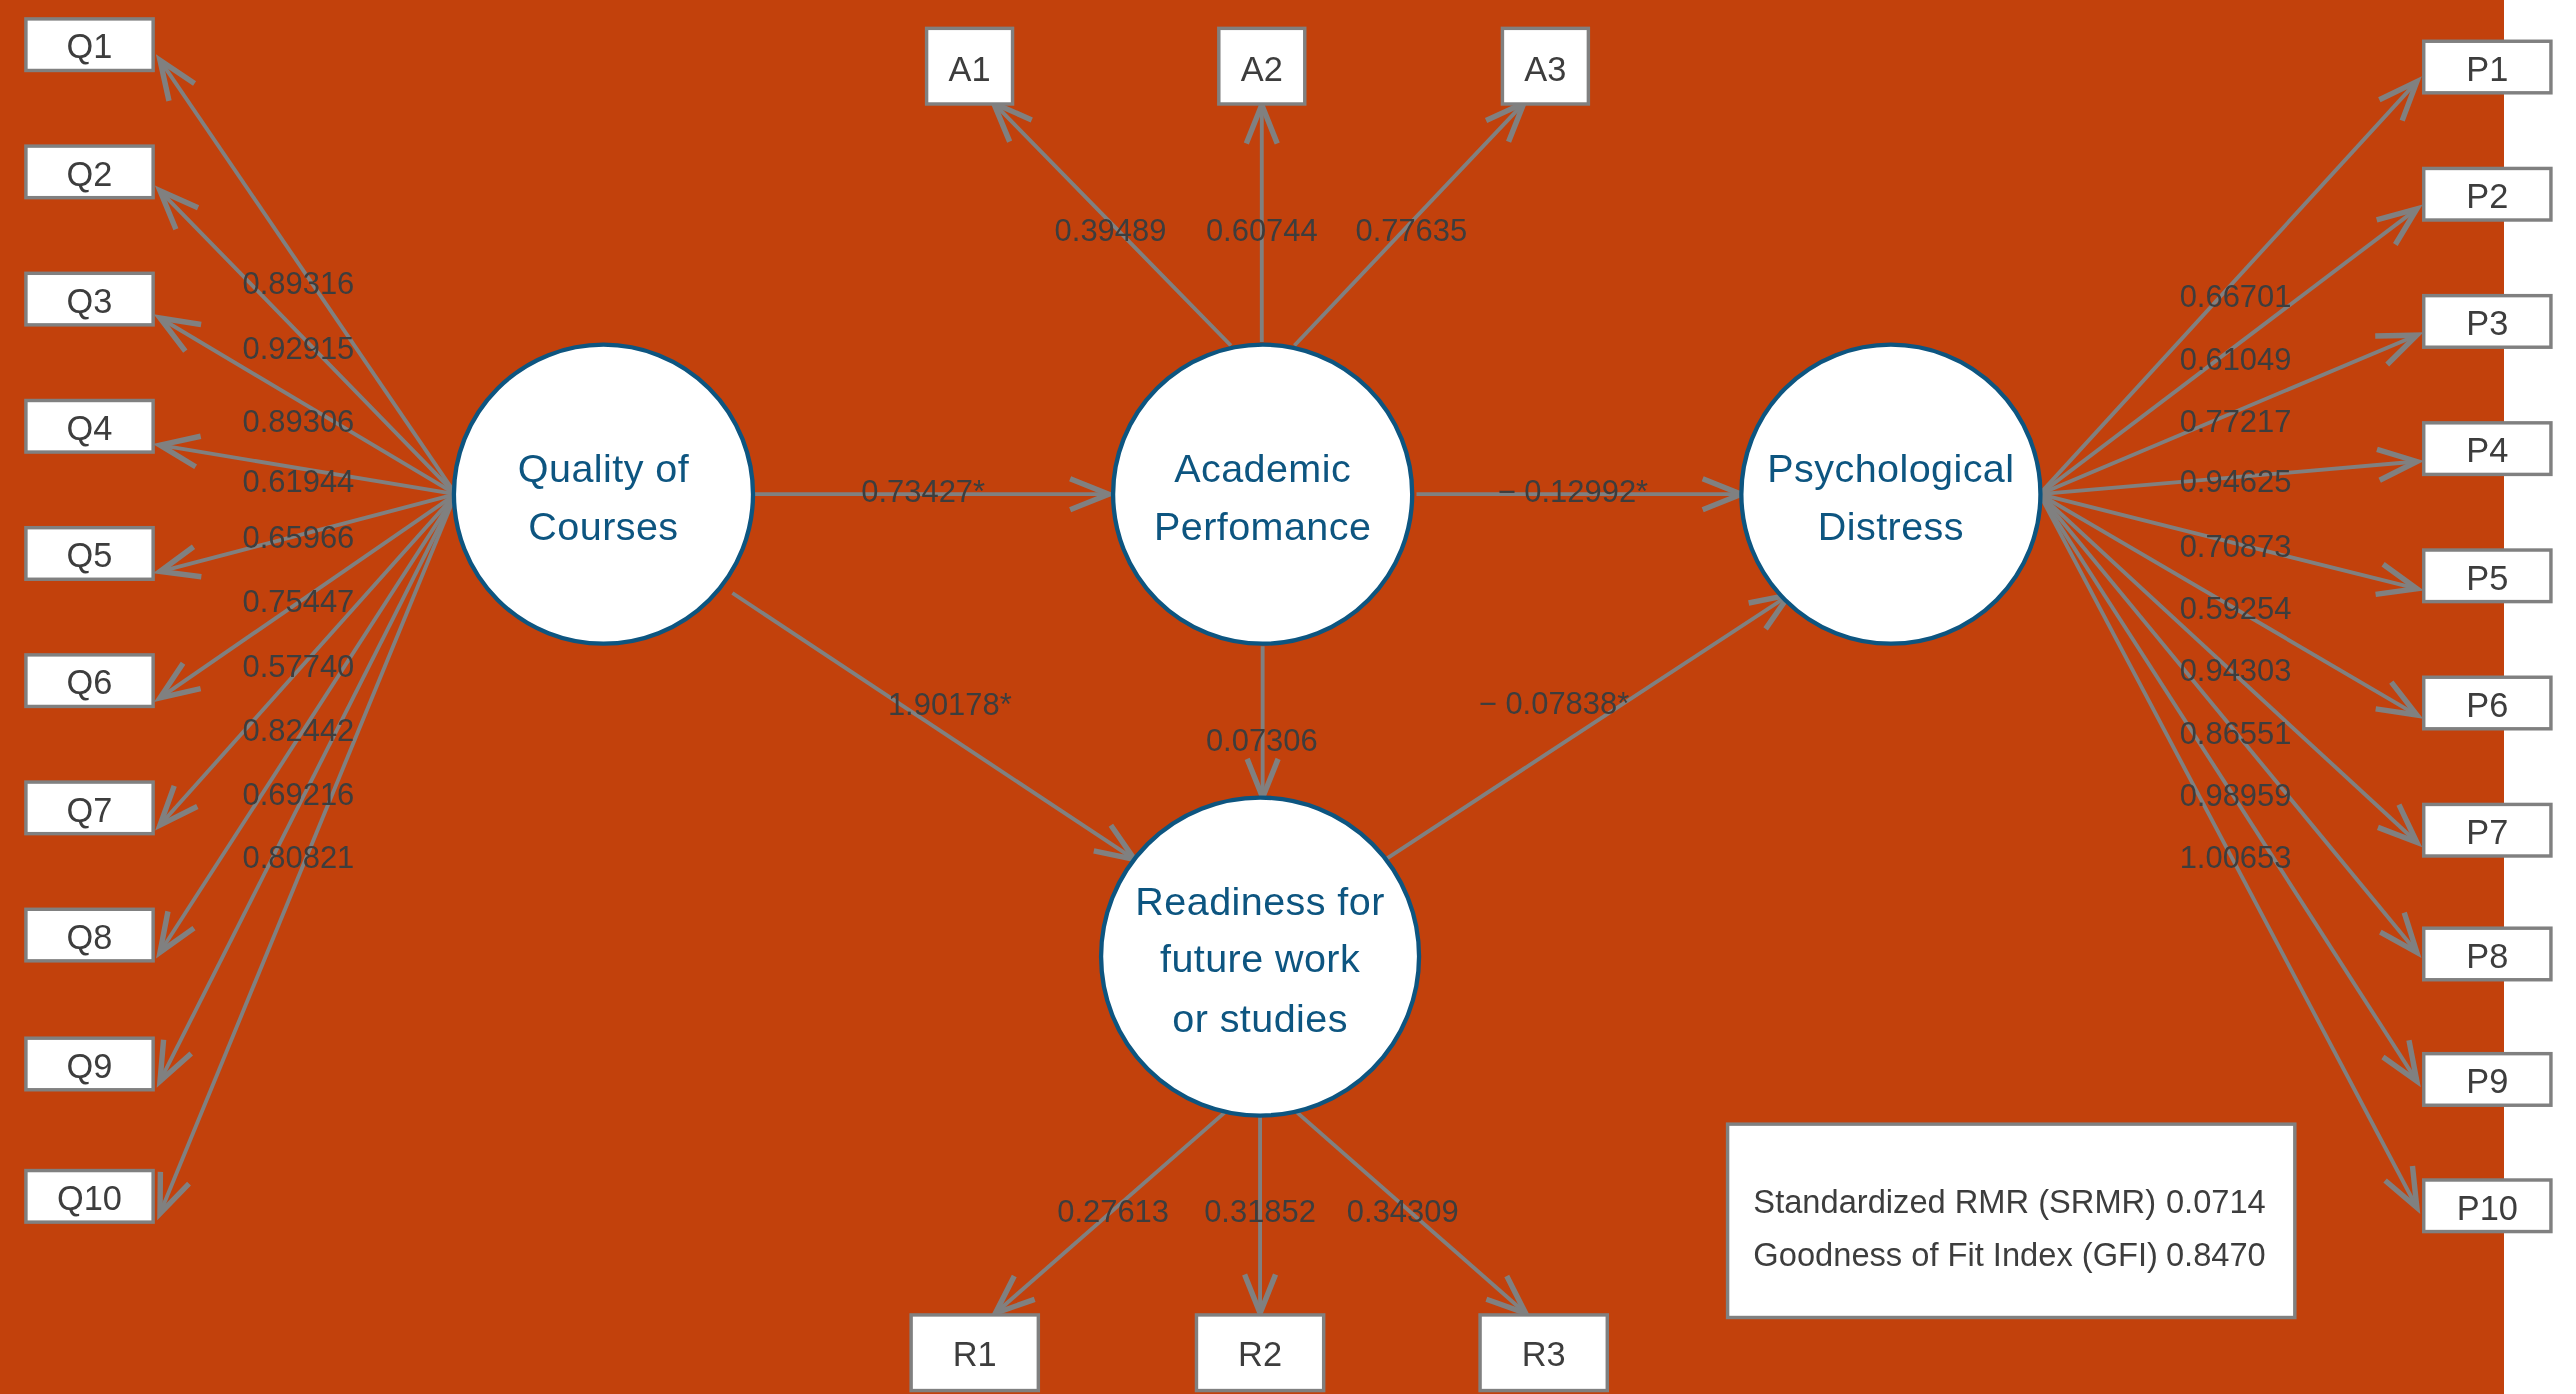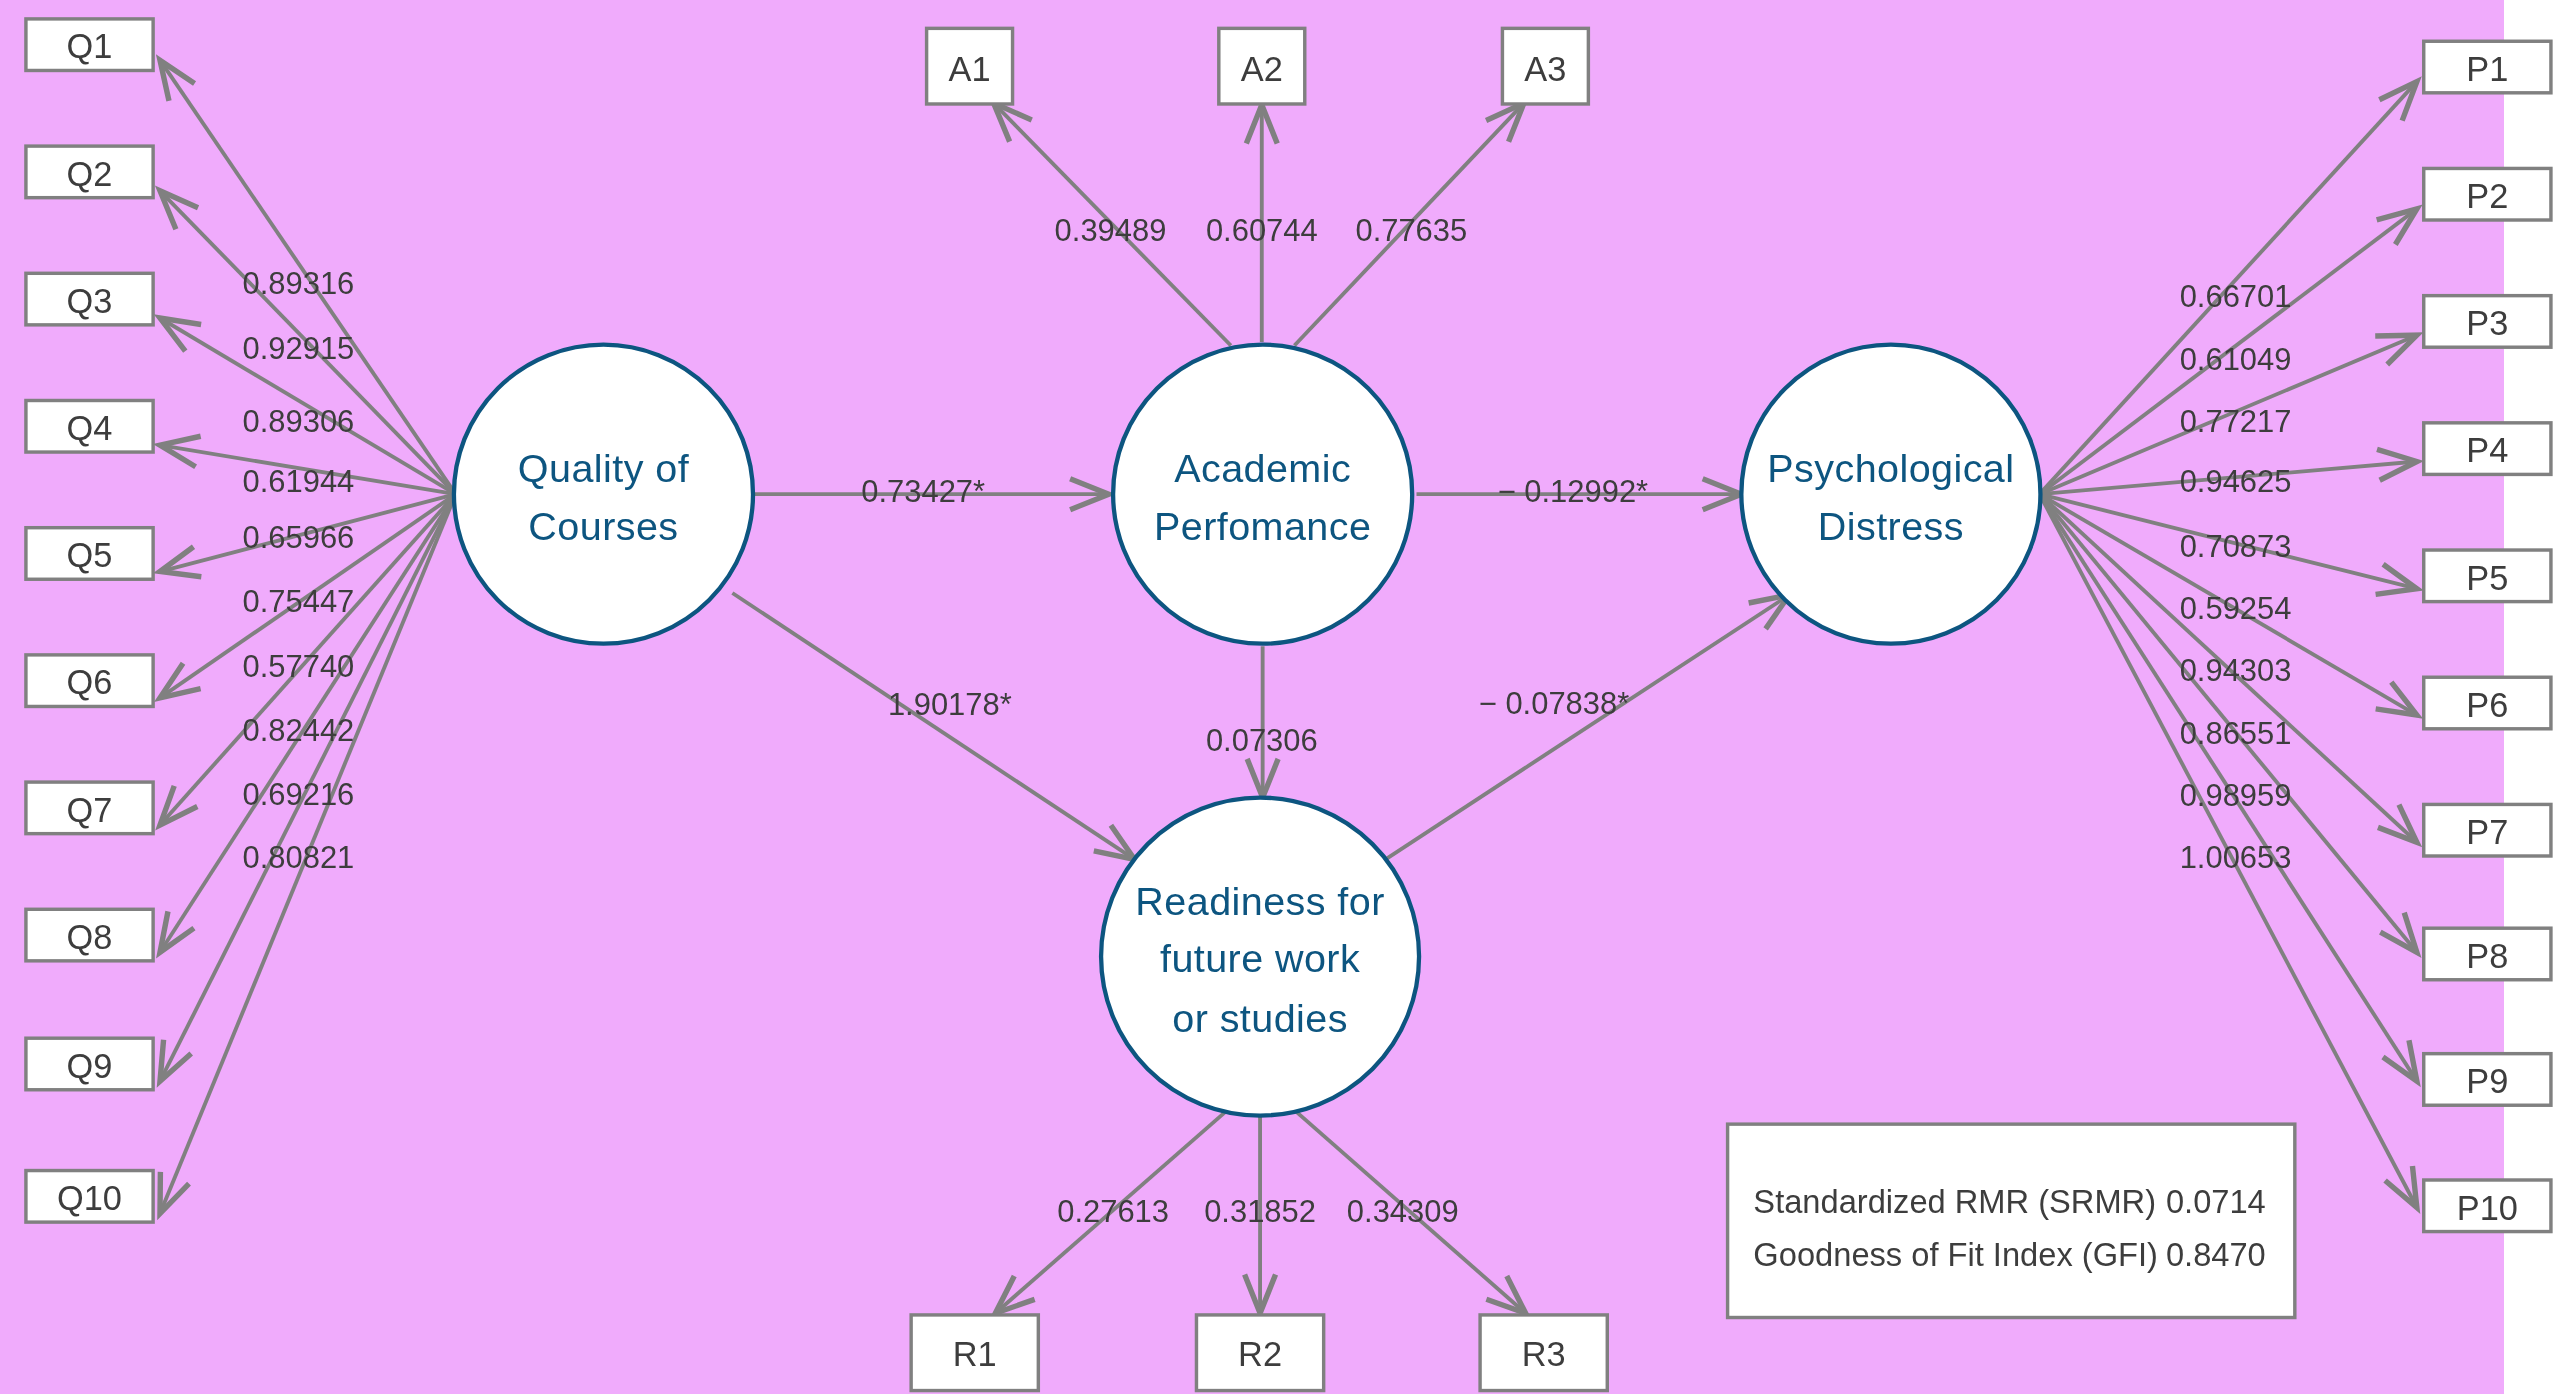--- a/index.html
+++ b/index.html
@@ -10,21 +10,21 @@
   body {
     width: 2576px;
     height: 1394px;
     font-family: "Liberation Sans", sans-serif;
     overflow: hidden;
   }
   #diagram-root {
     position: relative;
     width: 2504px;
     height: 1394px;
-    background: #f0abfc;
+    background: #c2410c;
   }
   svg#sem-canvas {
     position: absolute;
     top: 0; left: 0;
     width: 2576px;
     height: 1394px;
     display: block;
   }
   .obs-box-rect {
     fill: #ffffff;

